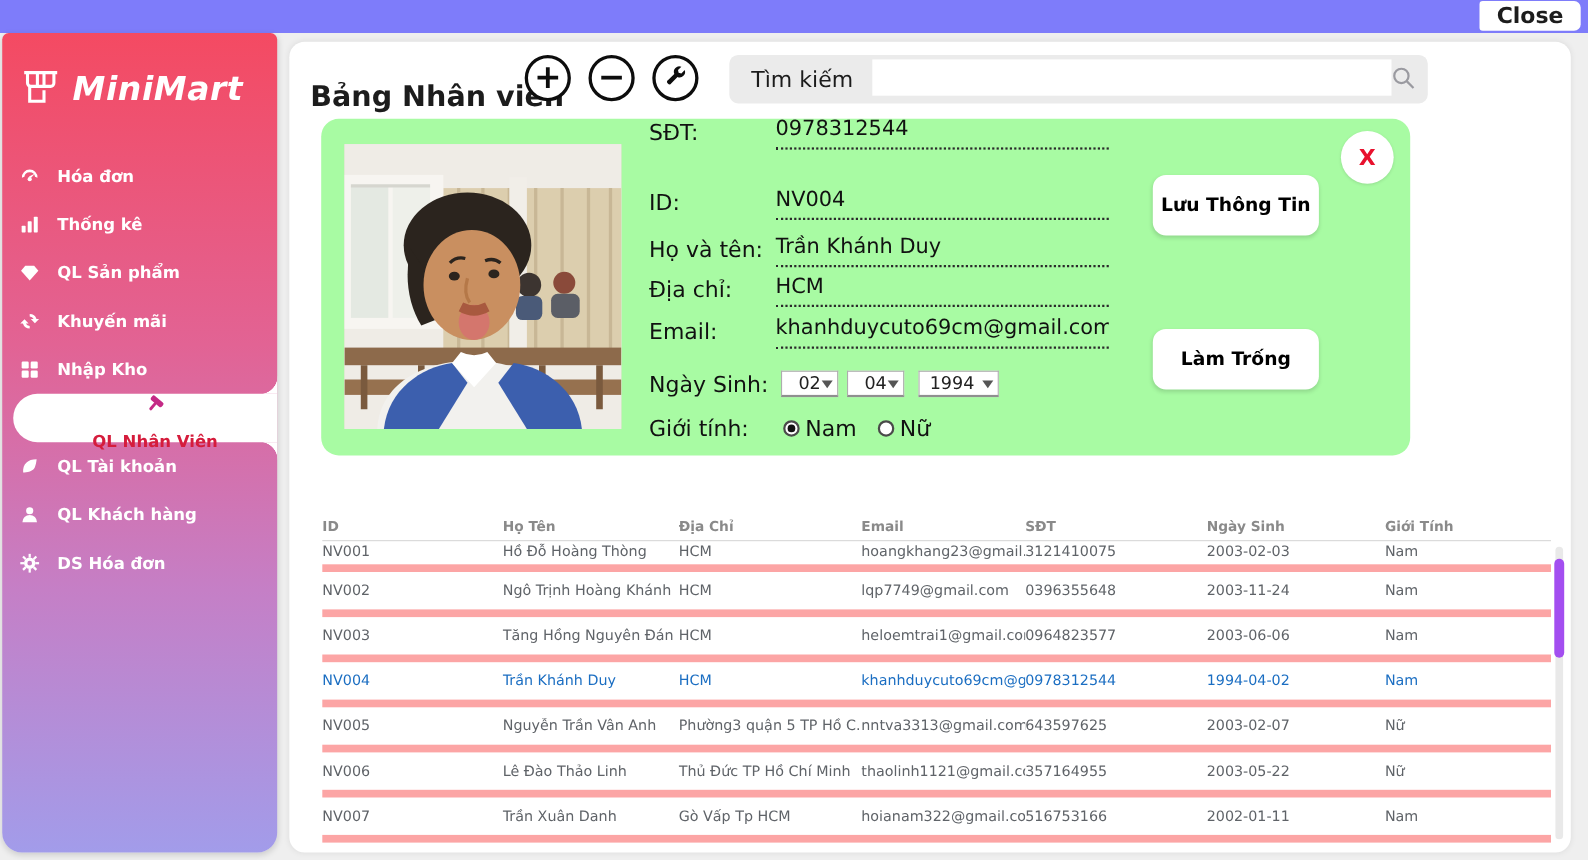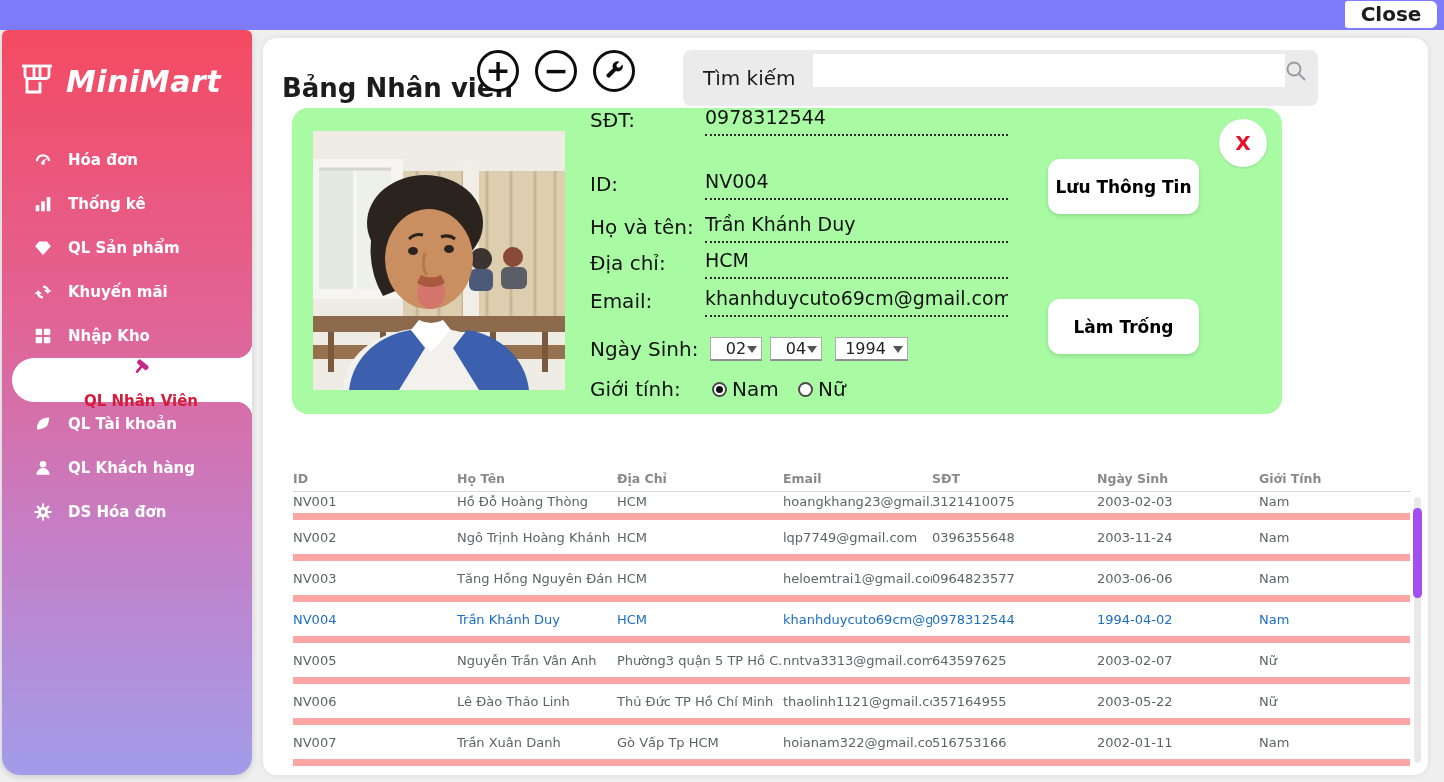--- a/index.html
+++ b/index.html
@@ -27,21 +27,21 @@
     box-shadow:0 2px 6px rgba(0,0,0,.15);
   }
   .brand { display:flex; align-items:center; gap:10px; padding:32px 0 0 16px; }
   .brand-name {
     color:#fff; font-size:30px; font-weight:bold; font-style:italic;
     letter-spacing:.5px;
   }
   .nav { margin-top:38px; }
   .side-item {
     display:flex; align-items:center; gap:16px;
-    height:44px; padding-left:32px;
+    height:44px; padding-left:16px;
     color:#fff; font-size:15px; font-weight:bold; cursor:pointer;
   }
   .side-item .s-icon { width:18px; height:18px; display:inline-flex; }
   .side-item .s-icon svg { width:18px; height:18px; fill:#fff; }
   .side-item.active {
     background:#fff; margin-left:10px; padding-left:18px;
     border-radius:24px 0 0 24px; position:relative;
     color:var(--active_text,#d51c3c);
     flex-direction:column;
   }
@@ -66,21 +66,21 @@
   .circ {
     position:absolute; top:12px; width:42px; height:42px; border-radius:50%;
     border:3px solid #0d0d0d; background:#fff; cursor:pointer;
     display:flex; align-items:center; justify-content:center;
     font-size:30px; font-weight:bold; color:#0d0d0d; line-height:1; padding:0;
     font-family:inherit;
   }
   .circ svg { width:22px; height:22px; fill:#0d0d0d; }
   
   .searchbox {
-    position:absolute; left:420px; top:12px; width:635px; height:56px;
+    position:absolute; left:400px; top:12px; width:635px; height:44px;
     background:#ebebeb; border-radius:8px;
     display:flex; align-items:center;
   }
   .search-label { font-size:20px; color:#1c1c1c; margin-left:20px; white-space:nowrap; }
   .search-input {
     position:absolute; left:130px; top:4px; width:472px; height:33px;
     border:none; background:#fff; font-family:inherit; font-size:17px; outline:none;
     padding:0 8px;
   }
   .search-glass { position:absolute; right:10px; top:9px; width:24px; height:24px; cursor:pointer; }

